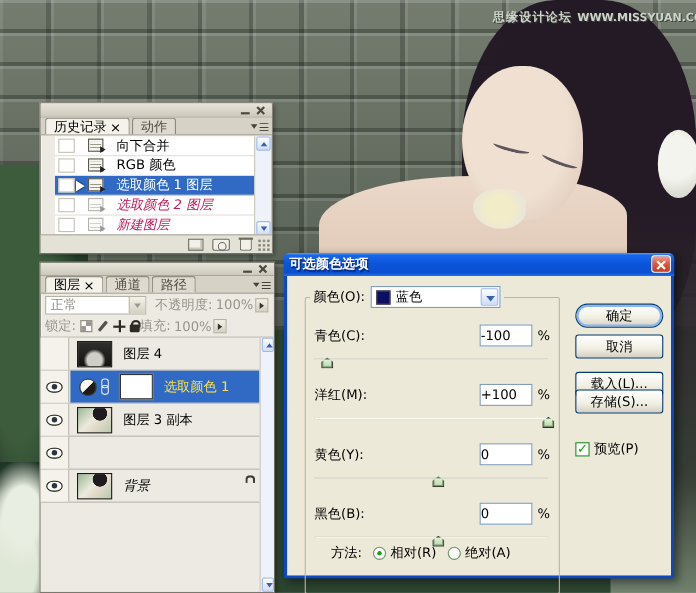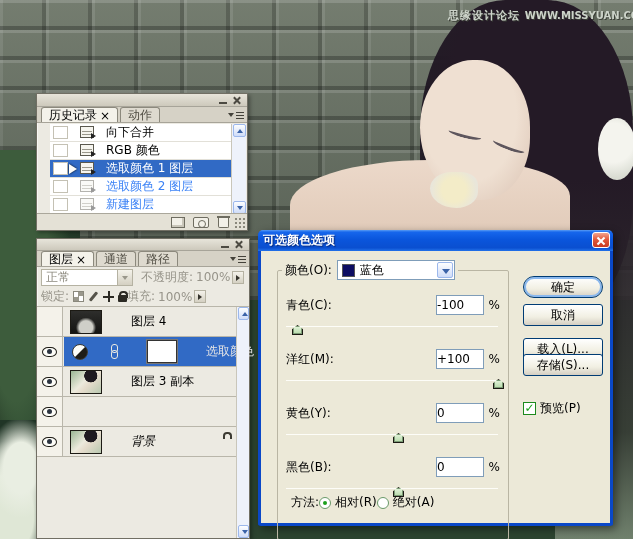--- a/index.html
+++ b/index.html
@@ -59,21 +59,21 @@
   .hist-list { position:absolute; left:13px; right:16px; top:30px; height:90px; background:#fff; overflow:hidden; }
   .h-row { position:relative; height:18px; display:flex; align-items:center; border-bottom:1px solid #e2e0d8; cursor:pointer; }
   .h-well { position:absolute; left:3px; top:2px; width:15px; height:13px; border:1px solid #c4c1b4; background:#fff; cursor:pointer; }
   .h-ptr { position:absolute; left:19px; top:4px; width:0; height:0; border-top:5px solid transparent; border-bottom:5px solid transparent; border-left:8px solid #fdfdfb; filter:drop-shadow(0 0 1px #000); }
   .doc-icon { position:absolute; left:30px; top:2px; width:14px; height:12px; border:1px solid #5a584e; background:#f6f5ef;
     background-image:repeating-linear-gradient(180deg, transparent 0 2px, #9a988c 2px 3px); background-size:10px 8px; background-position:1px 2px; background-repeat:no-repeat; }
   .doc-icon::after { content:""; position:absolute; right:-3px; bottom:-2px; border-top:3px solid transparent; border-bottom:3px solid transparent; border-left:5px solid #222; }
   .h-label { margin-left:56px; white-space:nowrap; }
   .h-row.selected { background:#316ac5; }
   .h-row.selected .h-label { color:#fff; }
-  .h-row.disabled .h-label { color:#3b82f6; }
+  .h-row.disabled .h-label { color:#be185d; font-style:italic; }
   .h-row.disabled .doc-icon { opacity:.45; }
   .vscroll { position:absolute; right:1px; top:30px; width:15px; height:90px; background:#eef2fb; border-left:1px solid #c9c6ba; }
   .sb-btn { position:absolute; left:1px; width:13px; height:13px; background:linear-gradient(180deg,#fdfeff,#cfdcf8); border:1px solid #9cb8ec; border-radius:2px; cursor:pointer; }
   .sb-up { top:0; } .sb-down { bottom:0; }
   .sb-up::after { content:""; position:absolute; left:3px; top:4px; border-left:3px solid transparent; border-right:3px solid transparent; border-bottom:4px solid #3a62a8; }
   .sb-down::after { content:""; position:absolute; left:3px; top:4px; border-left:3px solid transparent; border-right:3px solid transparent; border-top:4px solid #3a62a8; }
   .p-footer { position:absolute; left:0; right:0; bottom:0; height:17px; background:#e4e1d6; border-top:1px solid #aaa79b; }
   .f-ic { position:absolute; top:3px; cursor:pointer; }
   .ic-newdoc { width:14px; height:11px; border:1px solid #6e6c60; background:#f2f0e8; box-shadow:inset -2px -2px 0 #c9c6ba; }
   .ic-camera { width:16px; height:11px; border:1px solid #6e6c60; border-radius:2px; background:#f2f0e8; }
@@ -99,22 +99,22 @@
   .lk-move { width:11px; height:11px; }
   .lk-move::before { content:""; position:absolute; left:5px; top:0; width:2px; height:11px; background:#2c2a24; }
   .lk-move::after { content:""; position:absolute; left:0; top:5px; width:11px; height:2px; background:#2c2a24; }
   .lock-glyph { width:9px; height:7px; background:#2c2a24; border-radius:1px; position:relative; margin-top:4px; }
   .lock-glyph::before { content:""; position:absolute; left:1px; top:-4px; width:5px; height:5px; border:2px solid #2c2a24; border-bottom:none; border-radius:4px 4px 0 0; }
   .layer-list { position:absolute; left:0; right:13px; top:68px; bottom:0; background:#eceae2; }
   .layer-row { position:relative; height:30px; border-bottom:1px solid #b9b6aa; cursor:pointer; }
   .eye-col { position:absolute; left:0; top:0; width:26px; height:100%; border-right:1px solid #b9b6aa; background:#f4f2ea; cursor:pointer; }
   .eye { position:absolute; left:5px; top:10px; width:15px; height:10px; border:1px solid #1c1a14; border-radius:50% / 60%; background:#fdfdf8; }
   .eye::after { content:""; position:absolute; left:4px; top:1px; width:5px; height:5px; background:#2c3440; border-radius:50%; }
-  .row-body { position:absolute; left:27px; right:0; top:0; height:100%; display:flex; align-items:center;gap:19px; }
-  .layer-row.selected .row-body { background:#316ac5; color:#e5e5e5; }
+  .row-body { position:absolute; left:27px; right:0; top:0; height:100%; display:flex; align-items:center; }
+  .layer-row.selected .row-body { background:#316ac5; color:#fde047; }
   .thumb { width:32px; height:24px; border:1px solid #1c1a14; margin-left:6px; flex:none; }
   .thumb.photo { background-image:radial-gradient(circle at 66% 22%, #1e1a20 0 24%, transparent 26%),
     linear-gradient(135deg, #9ab694 0%, #eceadd 45%, #e5dccc 60%, #b8c8b0 100%); }
   .thumb.dark { background-image:radial-gradient(circle at 50% 75%, #cfcfc8 0 30%, transparent 45%),
     linear-gradient(180deg, #2e2e2c, #141412); }
   .thumb.mask { width:30px; height:23px; background:#fff; border:1px solid #333; outline:1px solid #777; }
   .adj-icon { width:16px; height:16px; border:1px solid #3c3a32; border-radius:50%; margin-left:8px; flex:none;
     background:linear-gradient(135deg, #fdfdf8 0 49%, #1e1c16 51%); }
   .link-icon { width:9px; height:16px; margin:0 3px; position:relative; flex:none; }
   .link-icon::before, .link-icon::after { content:""; position:absolute; left:1px; width:5px; height:7px; border:1.5px solid #e8e8e2; border-radius:3px; }
@@ -150,21 +150,21 @@
   .f-unit { width:16px; text-align:right; }
   .slider { position:absolute; left:8px; right:10px; height:13px; }
   .slider .track { position:absolute; left:0; right:0; top:4px; height:1px; background:#8c8a7e; border-bottom:1px solid #fdfdf8; }
   .slider .thumb { position:absolute; top:3px; width:11px; height:10px; background:linear-gradient(180deg,#e5f5dd,#b5d8a8);
     clip-path:polygon(50% 0, 100% 42%, 100% 100%, 0 100%, 0 42%); box-shadow:inset 0 0 0 1px #7a9a74; cursor:grab; }
   .btn { position:absolute; left:262px; width:80px; height:22px; border:1px solid #003c74; border-radius:3px;
     background:linear-gradient(180deg,#ffffff,#f1efe2 60%,#d5cfc3); text-align:center; line-height:20px; cursor:pointer; }
   .btn.default { box-shadow:0 0 0 2px #8ab8ee inset;border-radius:11px; }
   .chk-row { position:absolute; left:262px; top:170px; display:flex; align-items:center; gap:4px; cursor:pointer; }
   .chk { width:13px; height:13px; border:1px solid #1c8a1c; background:#fff; color:#18a018; font-size:12px; line-height:11px; text-align:center; font-weight:bold; }
-  .method-row { position:absolute; left:30px; top:264px; display:flex; align-items:flex-end; }
+  .method-row { position:absolute; left:40px; top:264px; display:flex; align-items:flex-end; gap:10px; }
   .radio { width:12px; height:12px; border:1px solid #6a9a6a; border-radius:50%; background:radial-gradient(circle,#fff 0 100%); position:relative; cursor:pointer; }
   .radio.on::after { content:""; position:absolute; left:3px; top:3px; width:4px; height:4px; border-radius:50%; background:#1ca01c; }
   .method-opt { display:flex; align-items:center; gap:4px; cursor:pointer; }
 </style>
 </head>
 <body>
 
 <div class="screen">
 
   <div class="wall"></div>

